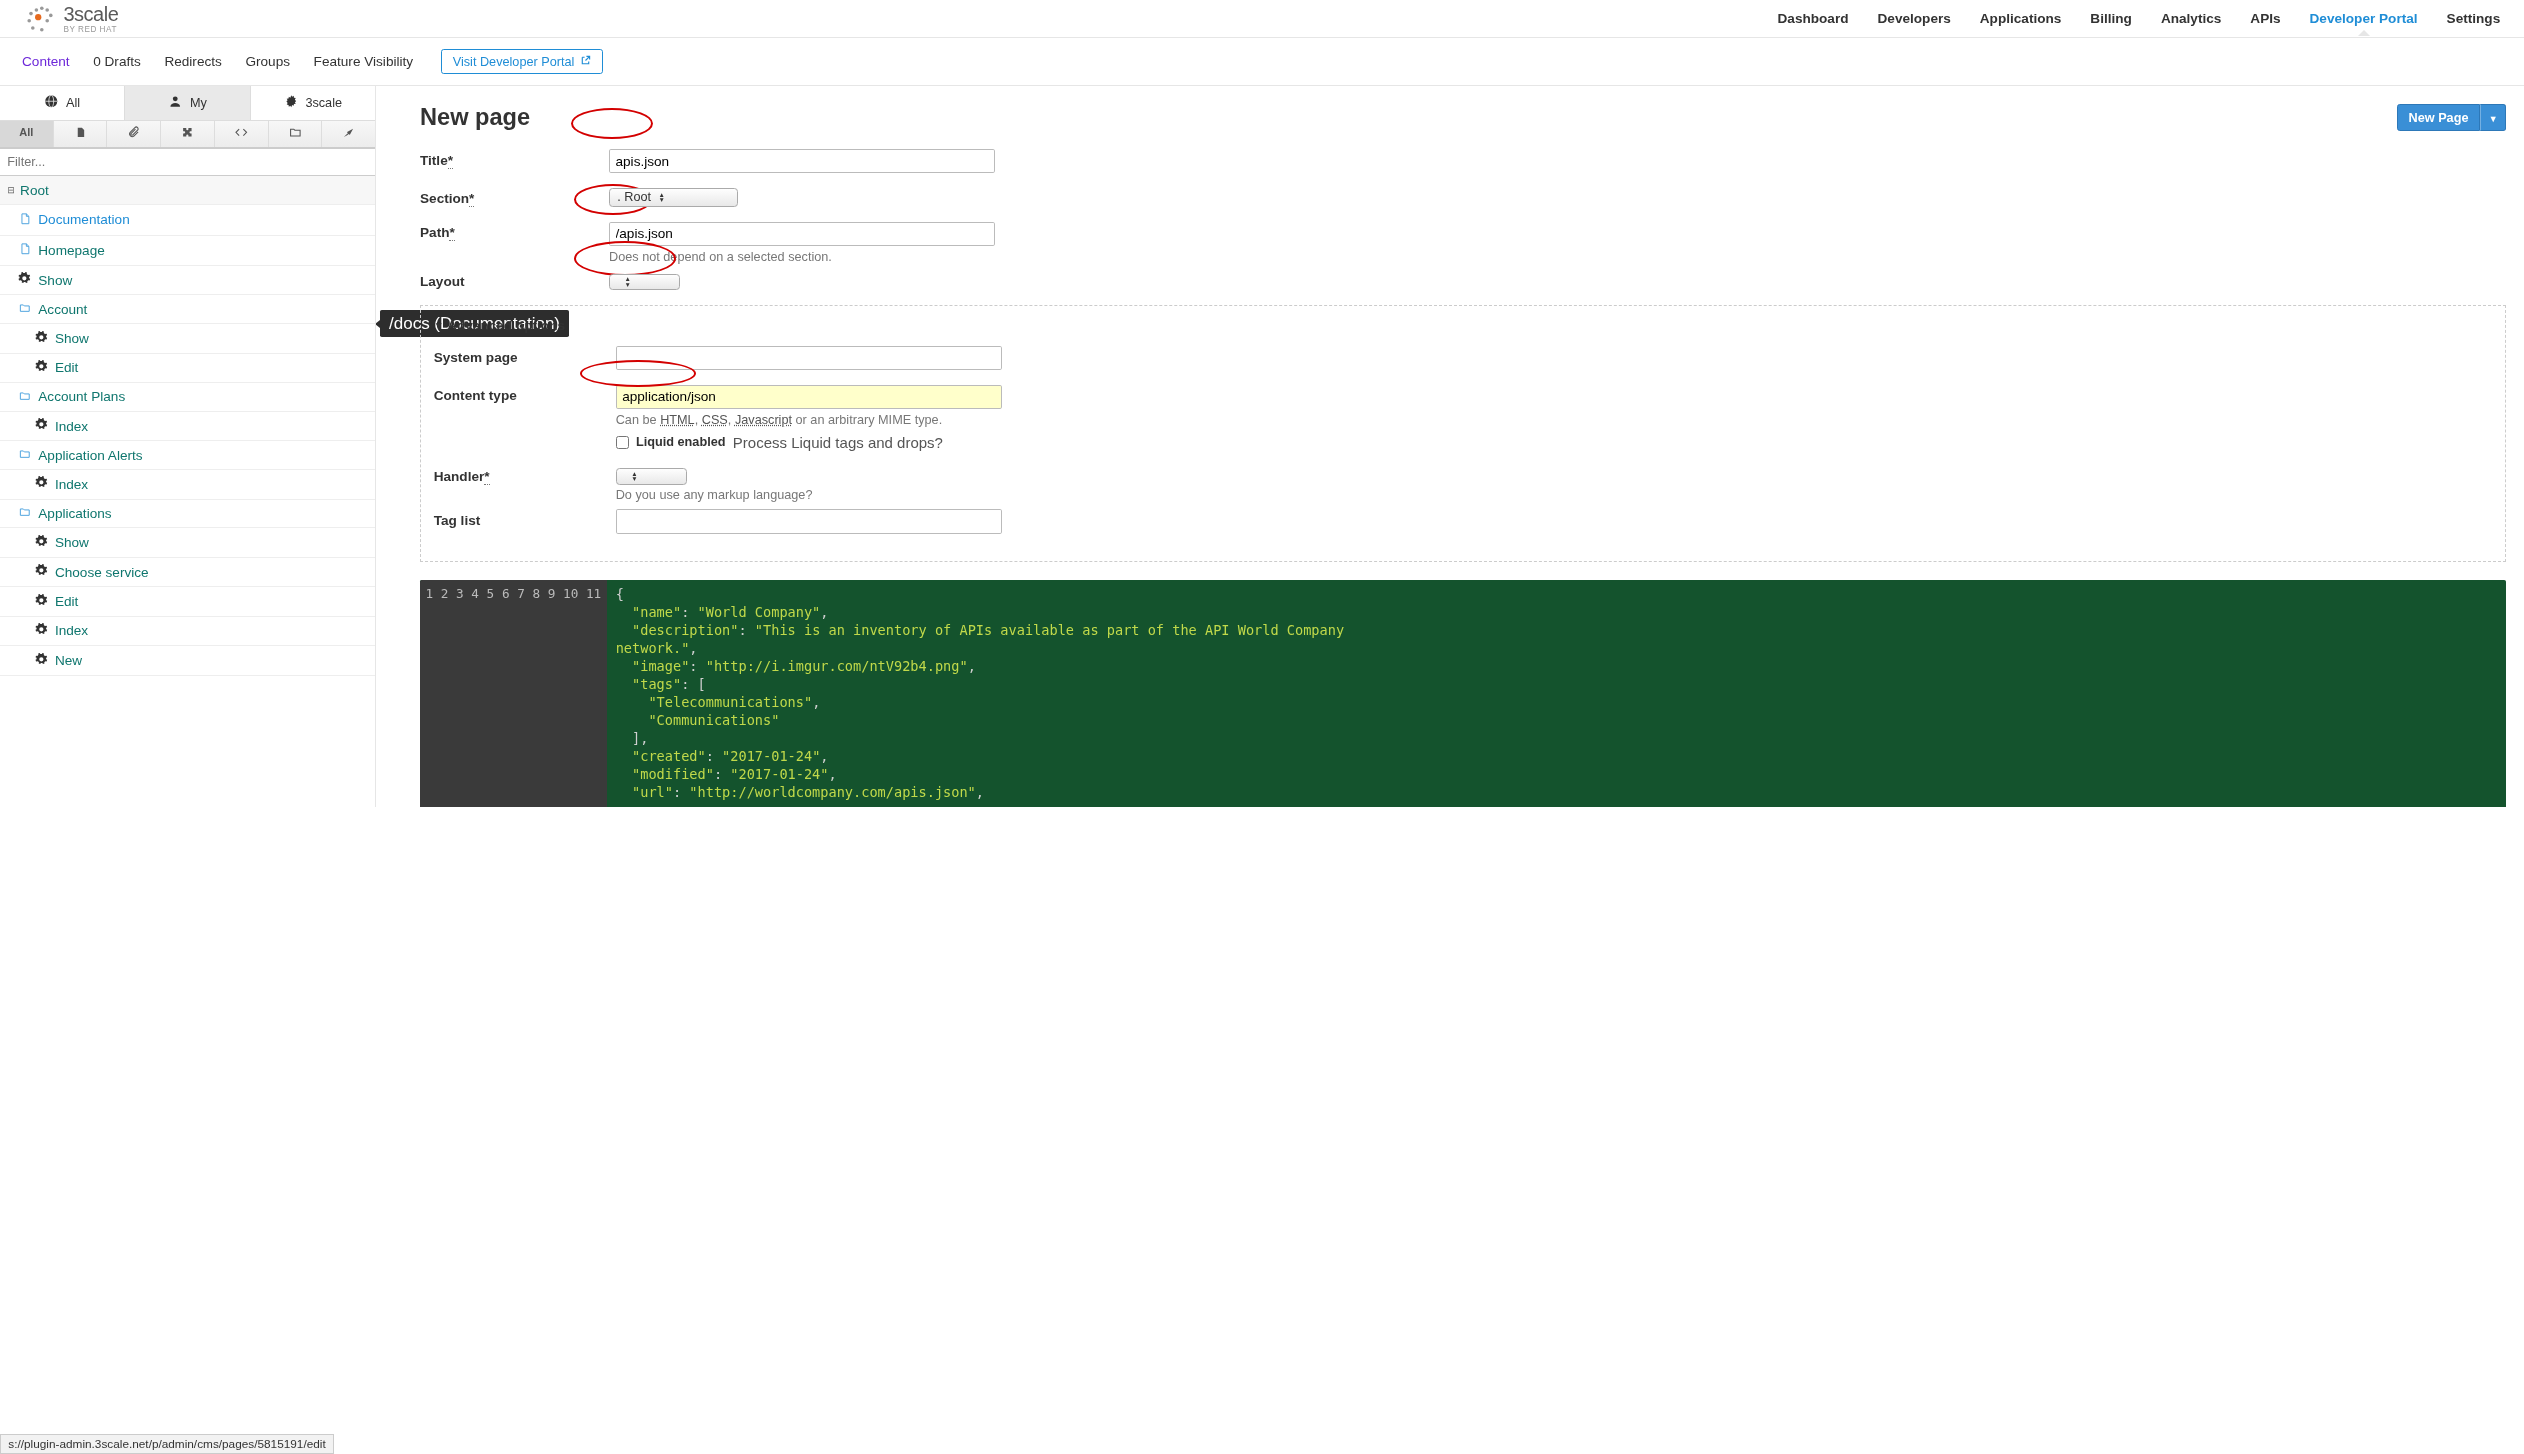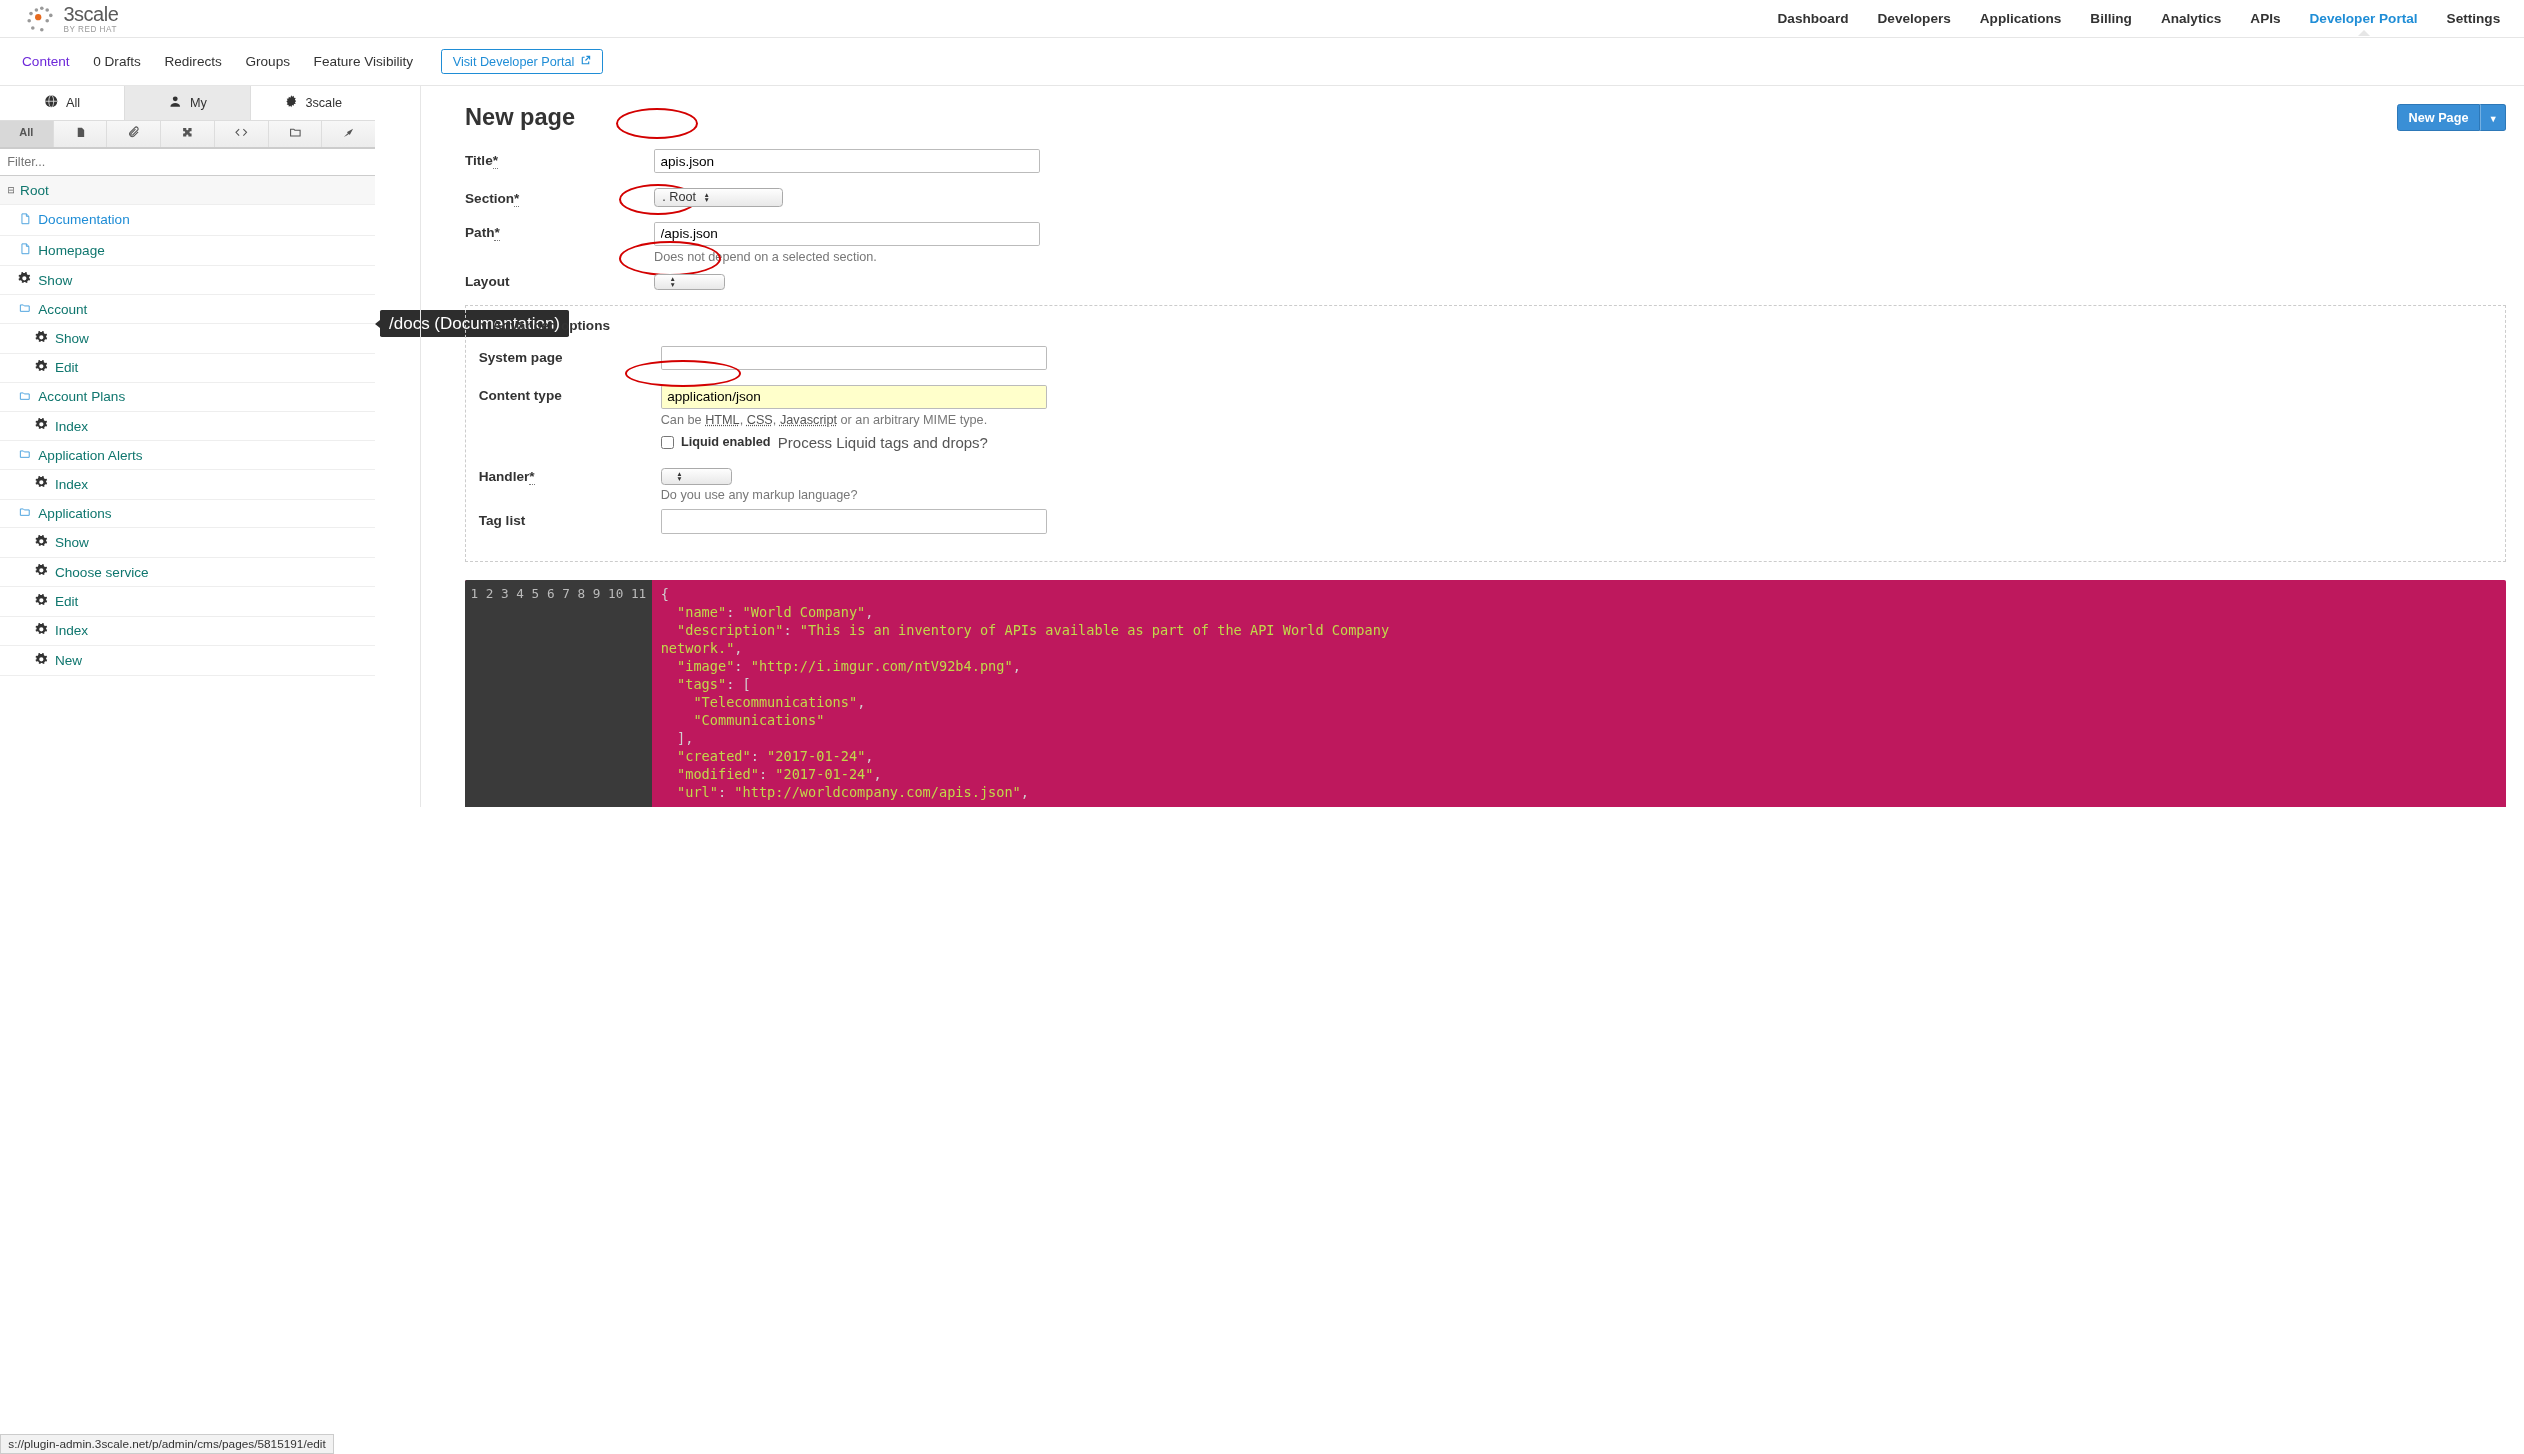--- a/index.html
+++ b/index.html
@@ -45,21 +45,21 @@
 .tree-row.selected a { color: #1f8dd6; }
 .tree-row a { text-decoration: none; color: #0f766e; }
 .tree-row.depth1 { padding-left: 16.4px; }
 .tree-row.depth2 { padding-left: 33px; }
 
 
 .tooltip { position: absolute; left: 380px; top: 224px; background: #2d2d2d; color: #fff; padding: 3.6px 9px; font-size: 17px; border-radius: 1.8px; white-space: nowrap; }
 .tooltip::before { content: ""; position: absolute; left: -5.5px; top: 50%; transform: translateY(-50%); border-top: 4.5px solid transparent; border-bottom: 4.5px solid transparent; border-right: 5.5px solid #2d2d2d; }
 
 
-.rightpanel { flex: 1; padding: 18px 18px 0 44px; position: relative; border-left: 0.9px solid #e6e6e6; margin-left: 45px; }
+.rightpanel { flex: 1; padding: 18px 18px 0 44px; position: relative; border-left: 0.9px solid #e6e6e6; }
 .page-header { display: flex; align-items: flex-start; margin-bottom: 18px; }
 .page-header h1 { font-size: 23.6px; font-weight: 600; }
 .newpage-btn { margin-left: auto; display: flex; }
 .newpage-btn button { background: #3a8fd6; color: #fff; border: 0.9px solid #2d78b8; padding: 5.5px 11px; font-weight: 600; font-size: 12.7px; cursor: pointer; }
 .newpage-btn button:first-child { border-radius: 2.7px 0 0 2.7px; }
 .newpage-btn button:last-child { border-radius: 0 2.7px 2.7px 0; border-left: 0.9px solid rgba(255,255,255,0.3); padding: 5.5px 7.3px; }
 
 
 .form-row { display: flex; align-items: flex-start; margin-bottom: 14.5px; }
 .form-row.dense { margin-bottom: 7.3px; }
@@ -78,21 +78,21 @@
 
 .advanced { border: 0.9px dashed #ccc; padding: 12.7px 12.7px; margin-top: 7.3px; }
 .adv-toggle { font-weight: 700; font-size: 13.6px; margin-bottom: 12.7px; display: flex; align-items: center; gap: 3.6px; cursor: pointer; }
 .adv-row .form-label { width: 182px; min-width: 182px; }
 
 .liquid-row { display: flex; align-items: center; gap: 7.3px; }
 .liquid-row label { font-weight: 700; }
 .liquid-row .help-inline { color: #555; font-size: 15px; }
 
 
-.editor { margin-top: 18px; background: #be185d; color: #ddd; font-family: Menlo, Consolas, monospace; font-size: 13.6px; display: flex; border-radius: 1.8px 1.8px 0 0; overflow: hidden; }
+.editor { margin-top: 18px; background: #14532d; color: #ddd; font-family: Menlo, Consolas, monospace; font-size: 13.6px; display: flex; border-radius: 1.8px 1.8px 0 0; overflow: hidden; }
 .gutter { background: #3a3a3a; color: #bbb; text-align: right; padding: 5.5px 5.5px; font-size: 12.7px; line-height: 18px; user-select: none; }
 .code { padding: 5.5px 9px; line-height: 18px; white-space: pre; }
 .code .k { color: #c1d94a; }
 .code .s { color: #c1d94a; }
 .code .p { color: #d0d0d0; }
 
 
 .ann { position: absolute; border: 2.7px solid #d30000; border-radius: 50%; pointer-events: none; }
 
 

